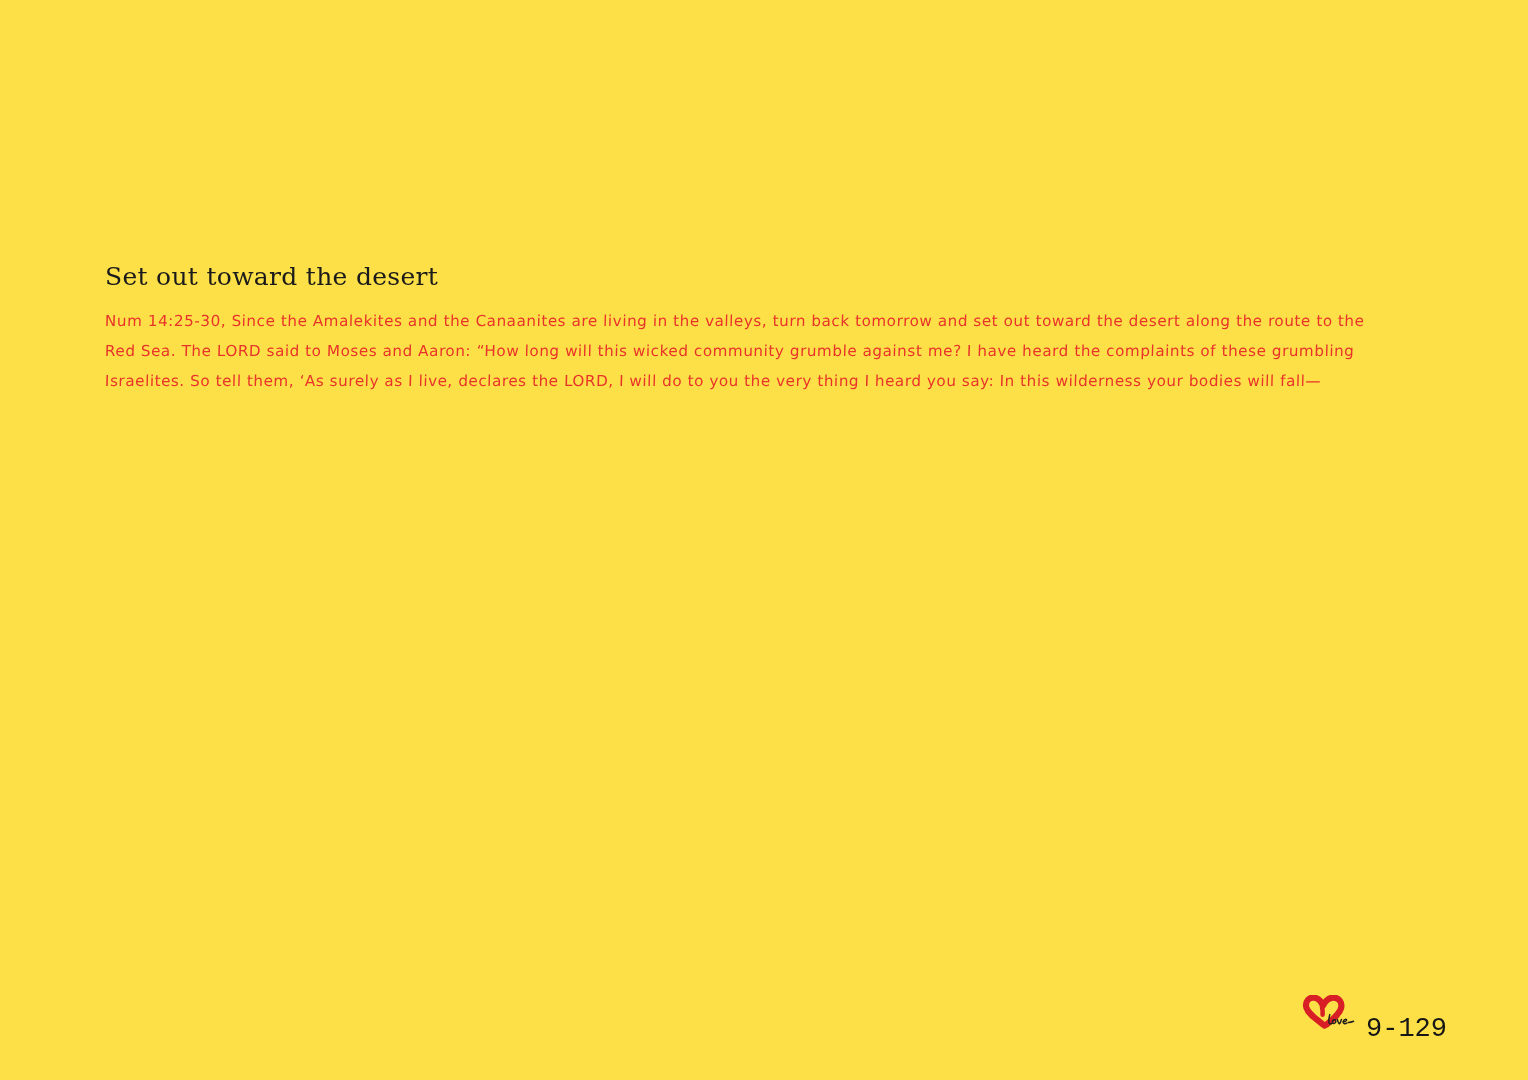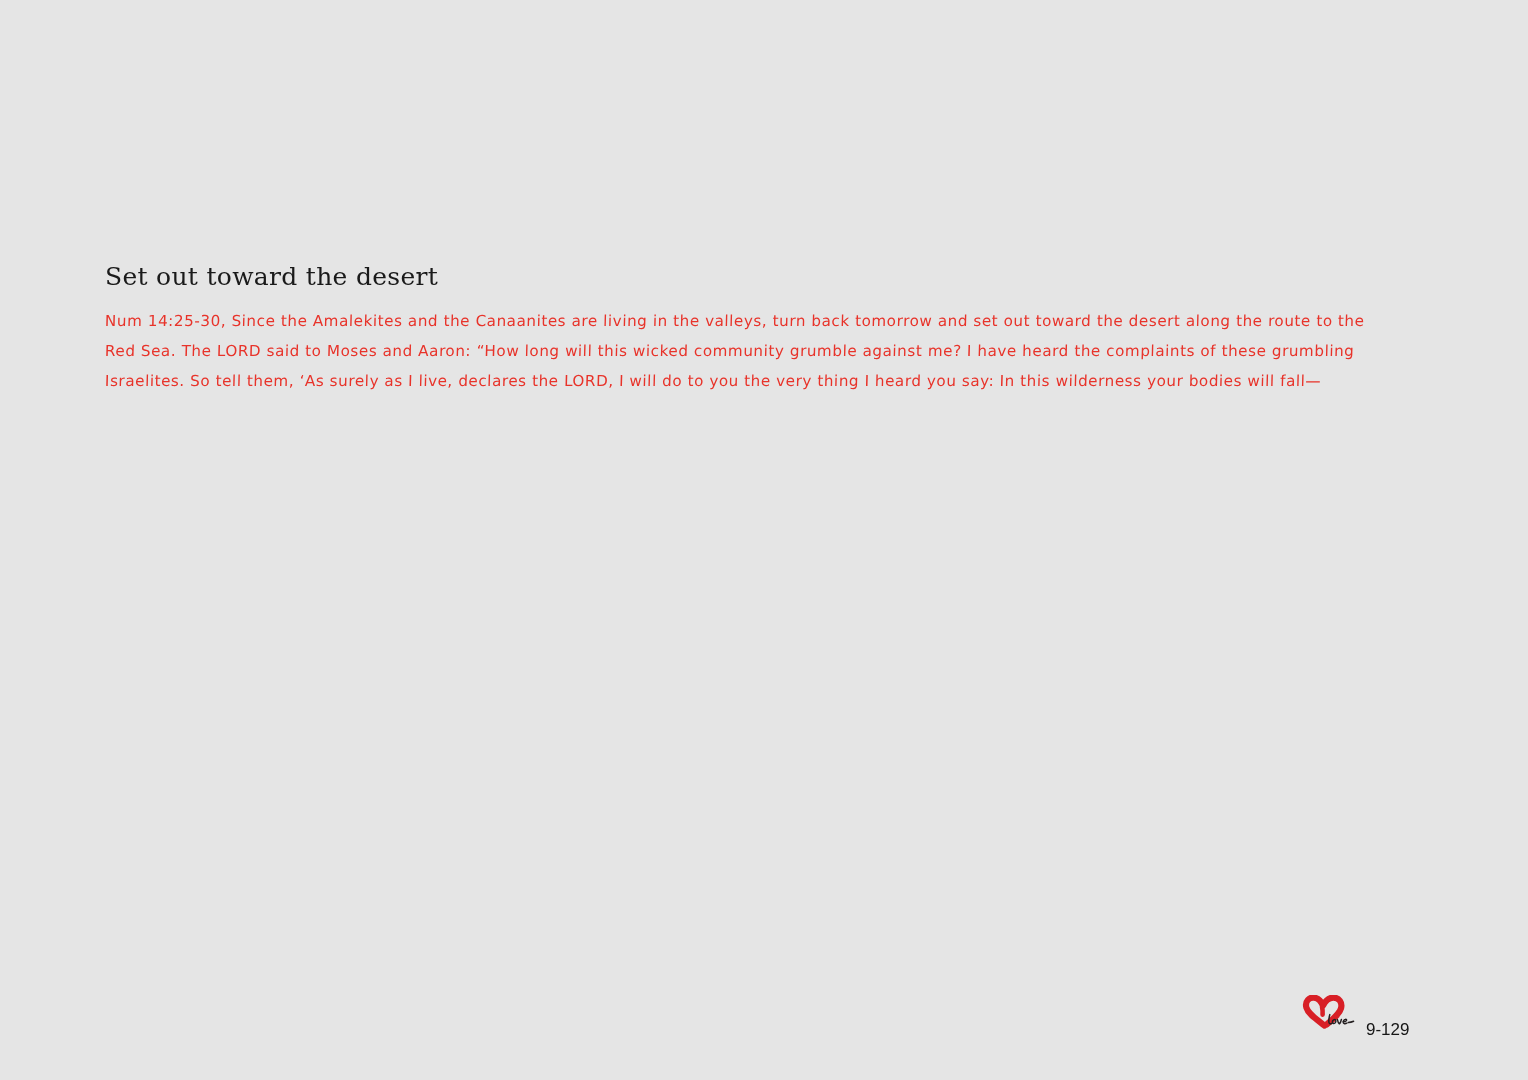--- a/index.html
+++ b/index.html
@@ -12,21 +12,21 @@
     height: 1080px;
     position: relative;
     overflow: hidden;
     font-family: "Liberation Sans", sans-serif;
     -webkit-font-smoothing: antialiased;
   }
 
   .page {
     position: absolute;
     inset: 0;
-    background: #e5e5e5;
+    background: #fde047;
   }
 
   
   .page-title {
     position: absolute;
     left: 105px;
     top: 244px;
     font-family: "DejaVu Serif", "Liberation Serif", serif;
     font-size: 25px;
     line-height: 32px;
@@ -67,22 +67,22 @@
   .brand-logo {
     position: relative;
     width: 62px;
     height: 36px;
     display: block;
   }
   .brand-logo svg {
     display: block;
   }
   .page-number {
-    font-family: Liberation Sans, sans-serif;
-    font-size: 17px;
+    font-family: Liberation Mono, monospace;
+    font-size: 27px;
     line-height: 25px;
     color: #161616;
     letter-spacing: 0px;
     margin-left: 4px;
     white-space: nowrap;
     margin-top: 32px;
   }
 </style>
 </head>
 <body>

